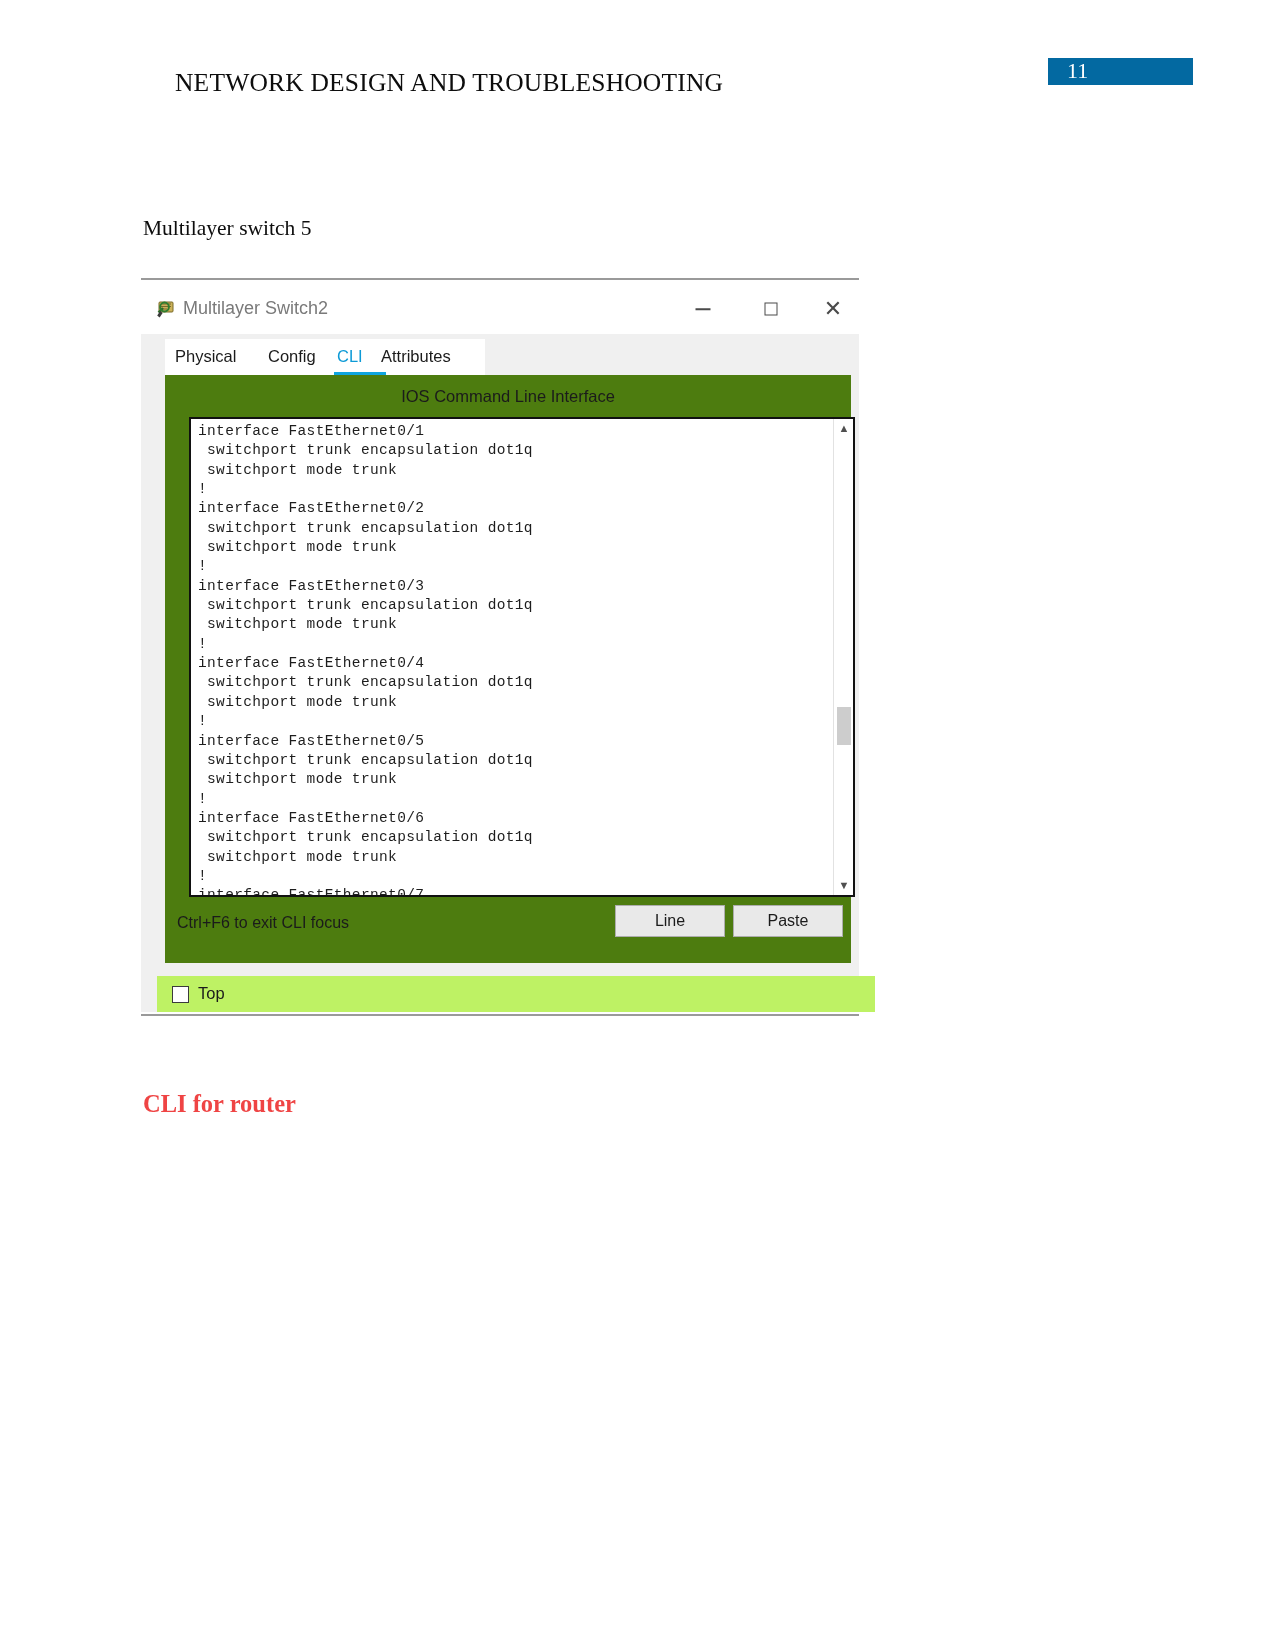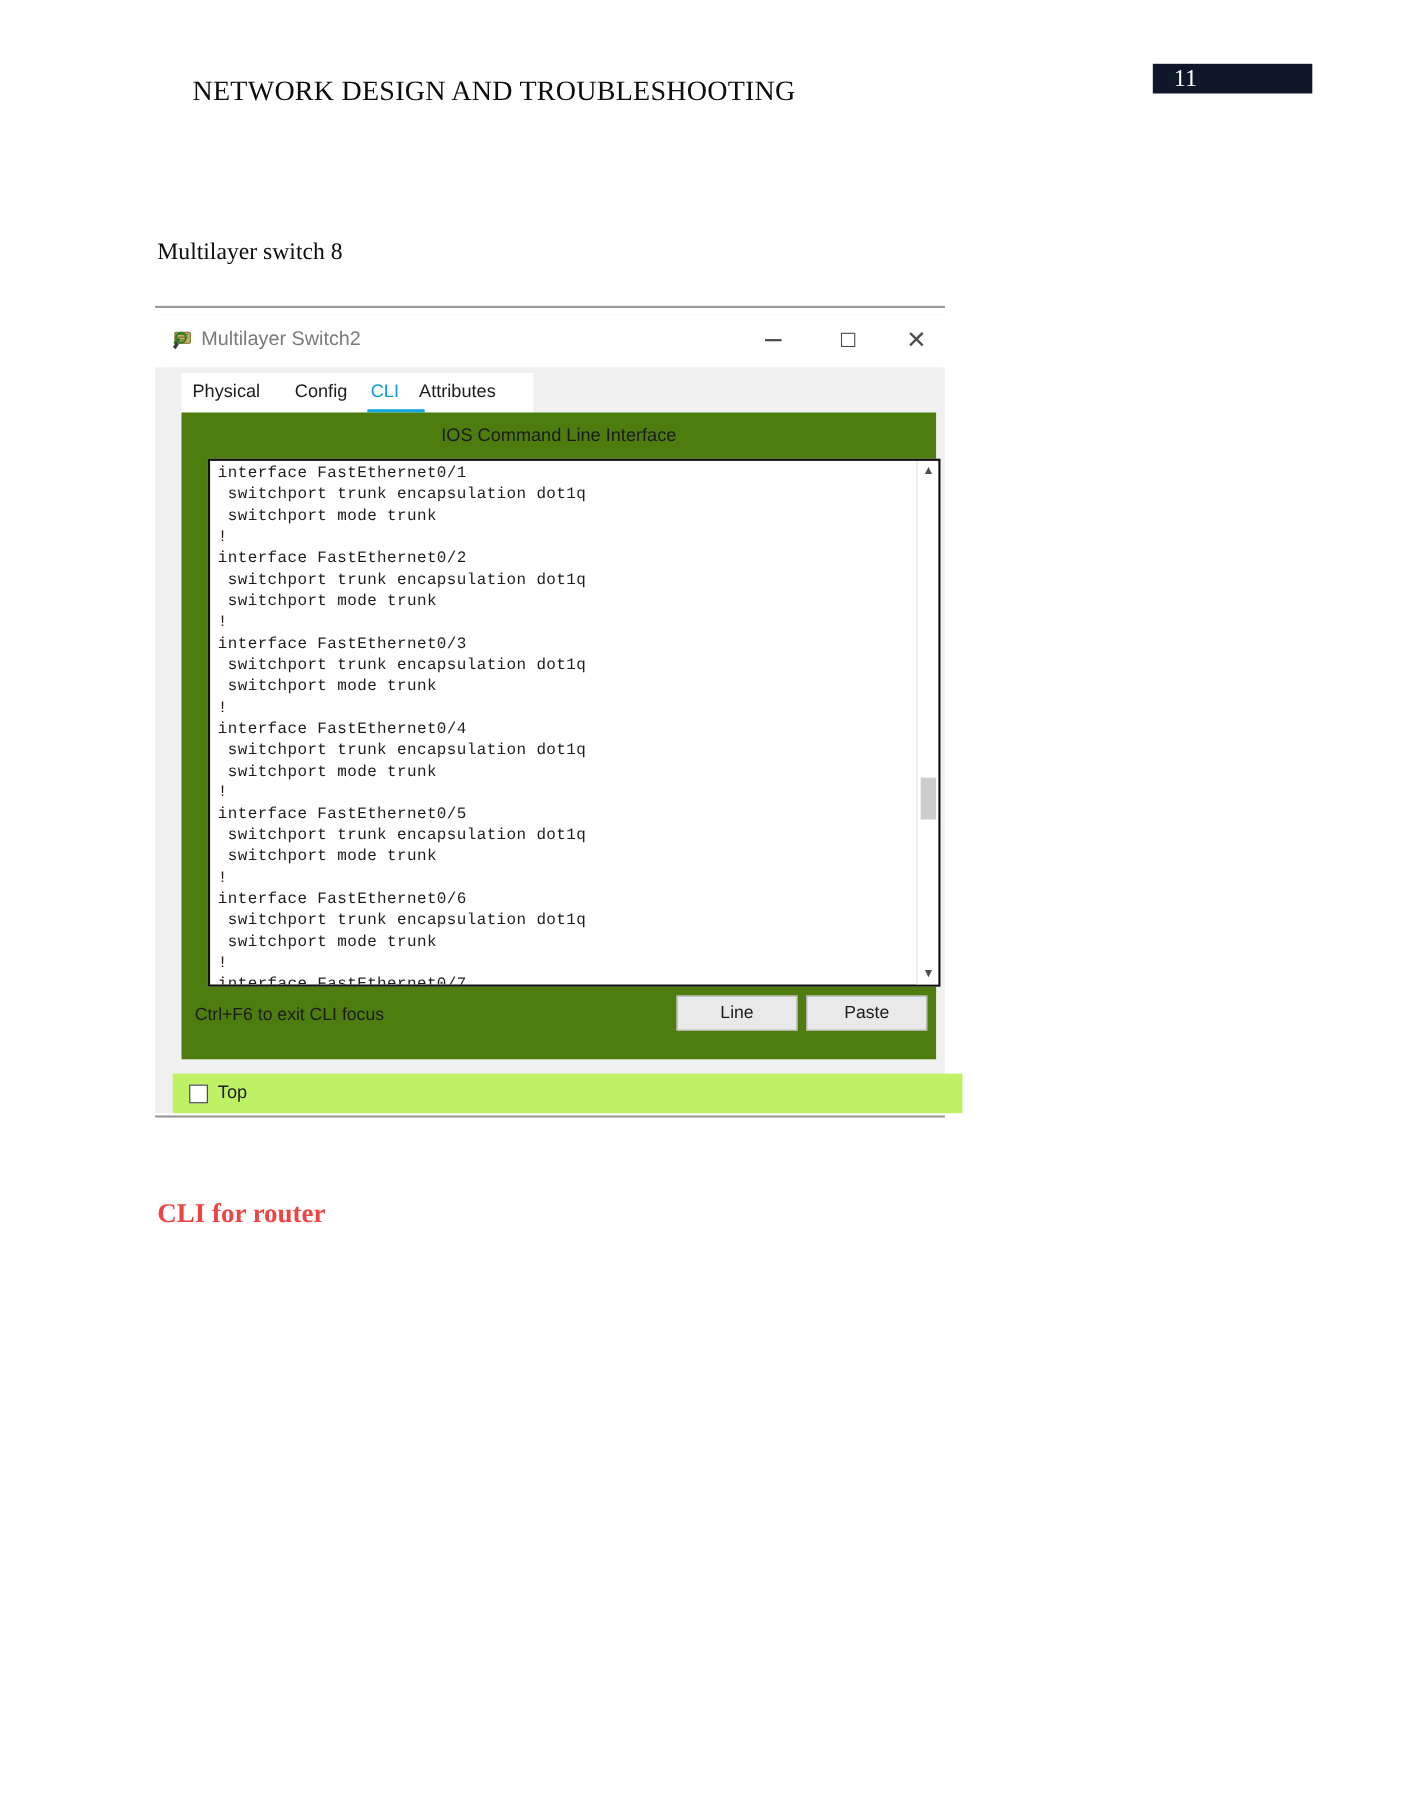--- a/index.html
+++ b/index.html
@@ -29,21 +29,21 @@
     color: #0d0d0d;
     letter-spacing: 0.2px;
     white-space: nowrap;
   }
   #page-badge {
     position: absolute;
     left: 1048px;
     top: 58px;
     width: 145px;
     height: 27px;
-    background: #0f172a;
+    background: #0369a1;
   }
   #page-badge-num {
     position: absolute;
     left: 19px;
     top: -1px;
     font-family: "Liberation Serif", serif;
     font-size: 22px;
     color: #ffffff;
     line-height: 27px;
   }
@@ -324,21 +324,21 @@
 </head>
 <body>
 
 <div id="doc-header">
   <div id="doc-title">NETWORK DESIGN AND TROUBLESHOOTING</div>
   <div id="page-badge">
     <span id="page-badge-num">11</span>
   </div>
 </div>
 
-<div id="caption-ms2">Multilayer switch 8</div>
+<div id="caption-ms2">Multilayer switch 5</div>
 
 <div id="figure-wrap">
   <div id="fig-rule-top"></div>
   <div id="fig-rule-bottom"></div>
 
   <div id="pt-window">
 
     <div id="pt-titlebar">
       <svg id="pt-icon" viewBox="0 0 22 22">
         <rect x="4" y="3" width="14" height="10" rx="1" fill="#cbb25a" stroke="#7a6a26" stroke-width="1"></rect>

